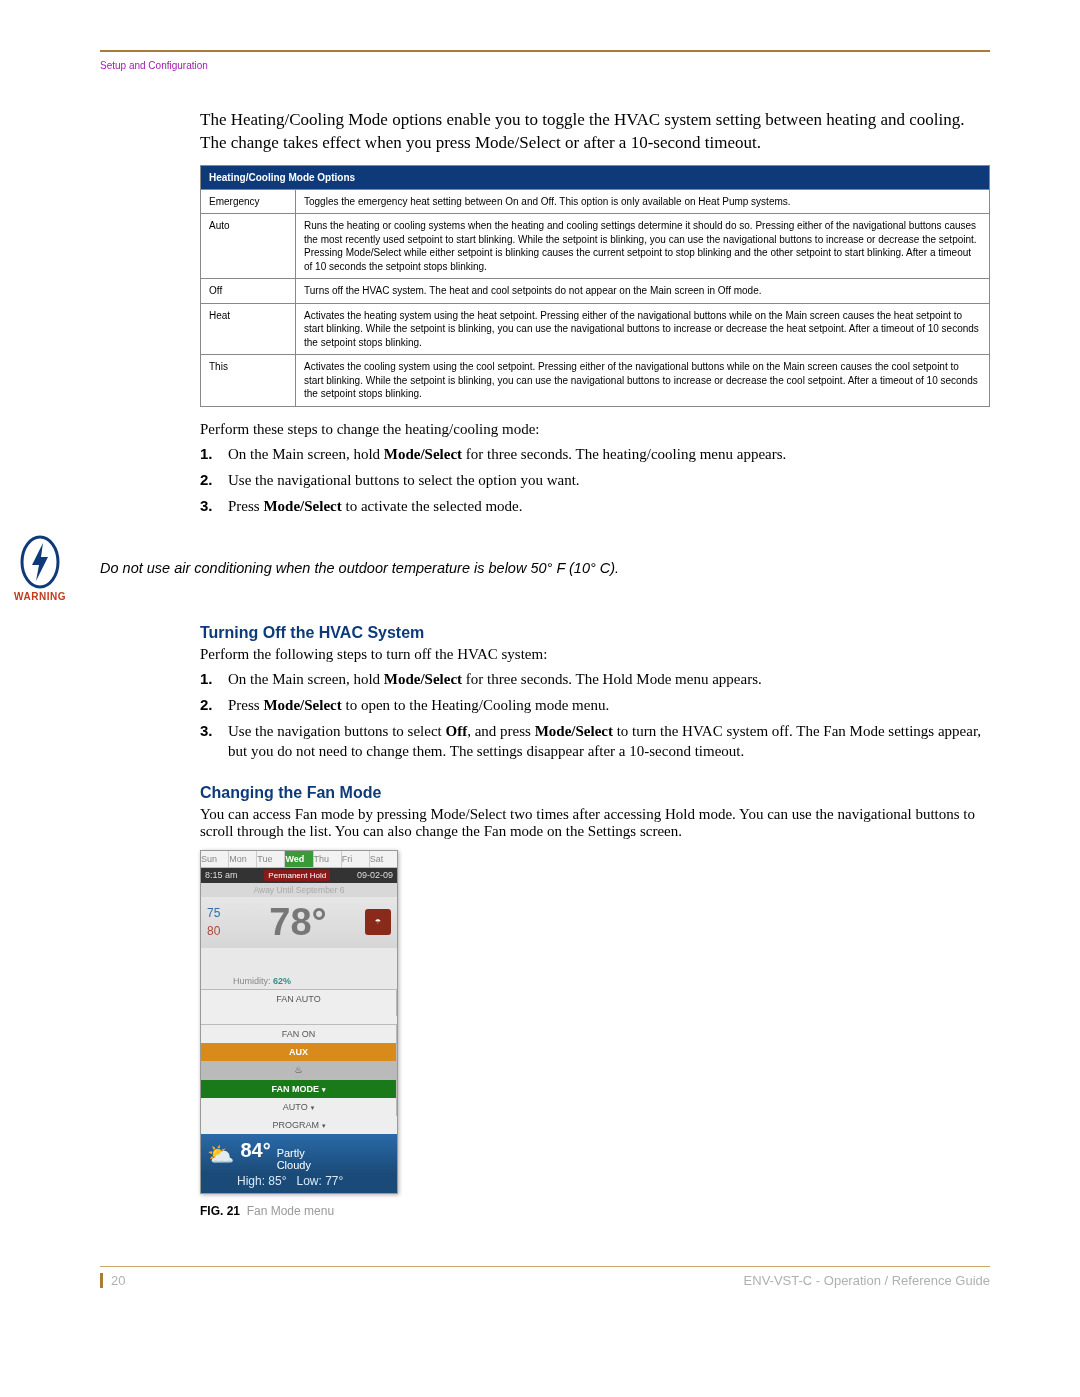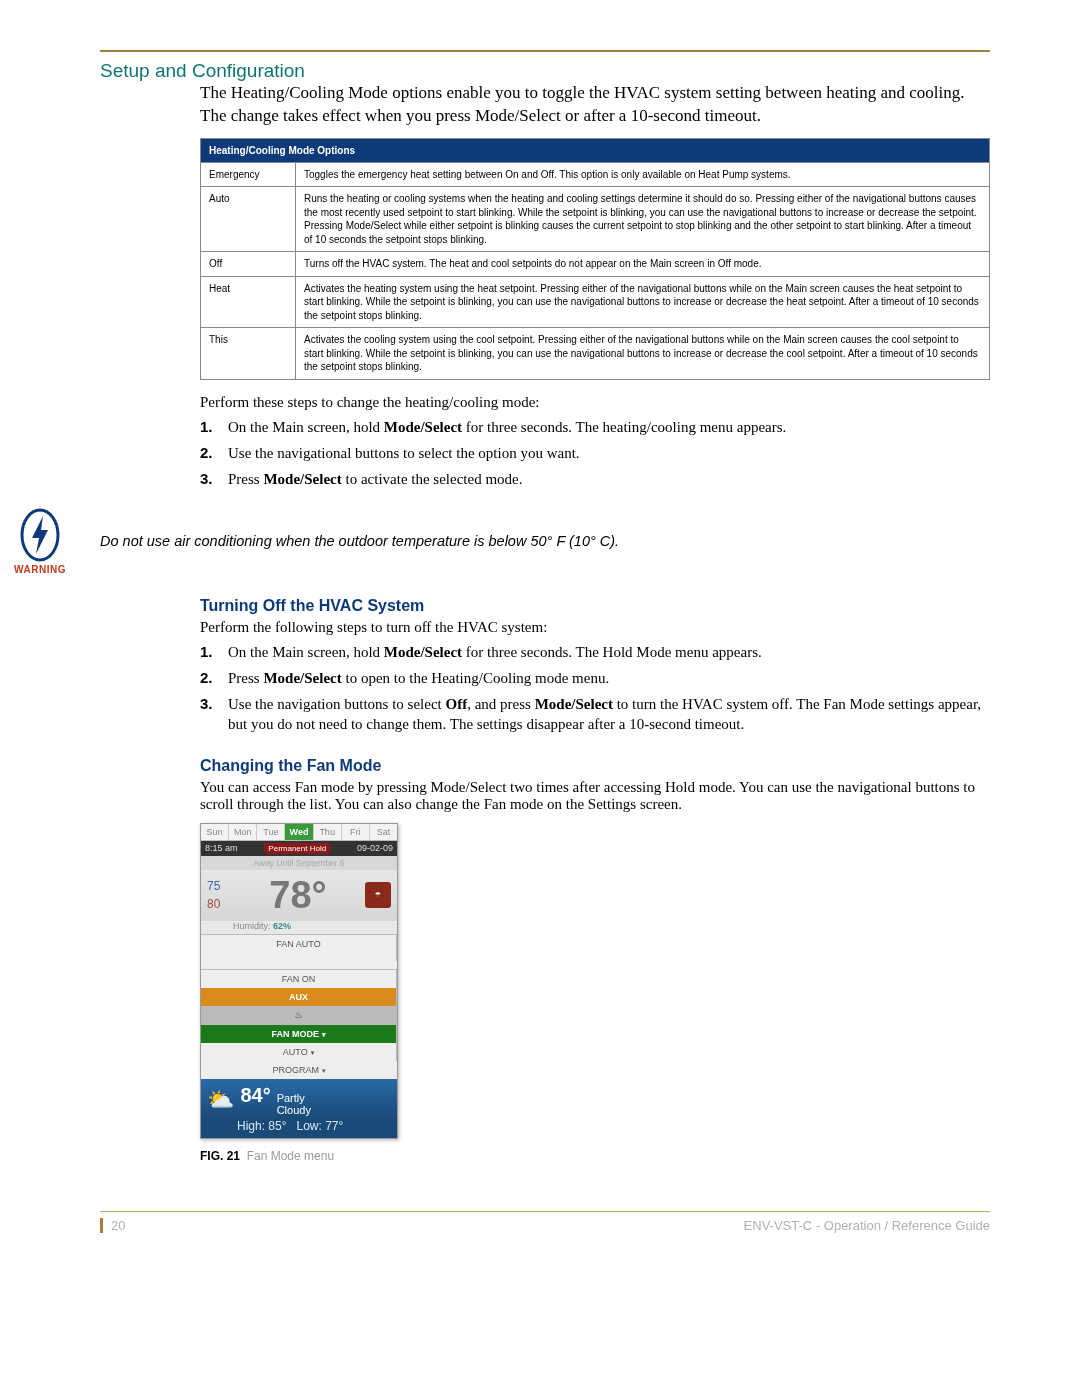--- a/index.html
+++ b/index.html
@@ -14,22 +14,23 @@
     padding: 50px 90px 30px 100px;
     box-sizing: border-box;
     min-height: 1397px;
     position: relative;
   }
   .top-rule {
     border-top: 2px solid #a87d3a;
     margin-bottom: 8px;
   }
   .header-label {
-    color: #0f766e;
-    font-size: 19px;
+    color: #a21caf;
+    font-size: 10px;
+    margin-bottom: 38px;
   }
   .content-wrap {
     margin-left: 100px;
   }
   .intro {
     font-family: "Times New Roman", Times, serif;
     font-size: 17px;
     line-height: 1.35;
     margin-bottom: 10px;
   }
@@ -118,21 +119,21 @@
     width: 196px;
     border: 1px solid #999;
     font-family: Arial, Helvetica, sans-serif;
     font-size: 10px;
     background: #e8e8e8;
     margin-top: 10px;
     box-shadow: 1px 1px 4px rgba(0,0,0,0.3);
   }
   .thermo .days { display: flex; border-bottom: 1px solid #bbb; }
   .thermo .day {
-    flex: 1; text-align: center; padding: 3px 0;
+    flex: 1; text-align: left; padding: 3px 0;
     color: #888; border-right: 1px solid #ccc; font-size: 9px;
     background: #f2f2f2;
   }
   .thermo .day:last-child { border-right: none; }
   .thermo .day.sel { background: #3a9a3a; color: #fff; font-weight: bold; }
   .thermo .row2 {
     display: flex; justify-content: space-between; align-items: center;
     background: #333; color: #ddd; font-size: 9px; padding: 2px 4px;
   }
   .thermo .hold-btn {
@@ -149,21 +150,21 @@
   }
   .thermo .sp { width: 24px; display: flex; flex-direction: column; gap: 4px; }
   .thermo .sp .cool { color: #3a6aa8; font-size: 12px; }
   .thermo .sp .heat { color: #a84a3a; font-size: 12px; }
   .thermo .big { flex: 1; text-align: center; color: #777; font-size: 38px; font-weight: bold; }
   .thermo .weather-ic {
     width: 26px; height: 26px; background: #8a2a1a;
     display: flex; align-items: center; justify-content: center;
     color: #fff; font-size: 7px; border-radius: 3px; text-align:center;
   }
-  .thermo .hum { color: #888; font-size: 9px; padding: 0 6px 3px 32px; }
+  .thermo .hum { color: #888; font-size: 9px; padding: 0 6px 3px 32px; margin-top: 28px; }
   .thermo .hum b { color: #3a8a8a; font-weight: bold; }
   .thermo .btn-row { display: flex; border-top: 1px solid #bbb; flex-direction: column; }
   .thermo .btn {
     flex: 1; text-align: center; padding: 4px 0; font-size: 9px;
     border-right: 1px solid #bbb; background: #eee; color: #555;
   }
   .thermo .btn.green { background: #1a7a1a; color: #fff; font-weight: bold; }
   .thermo .btn.orange { background: #d88a1a; color: #fff; font-weight: bold; }
   .thermo .btn.gray { background: #bababa; color: #444; }
   .thermo .btn:last-child { border-right: none; }

